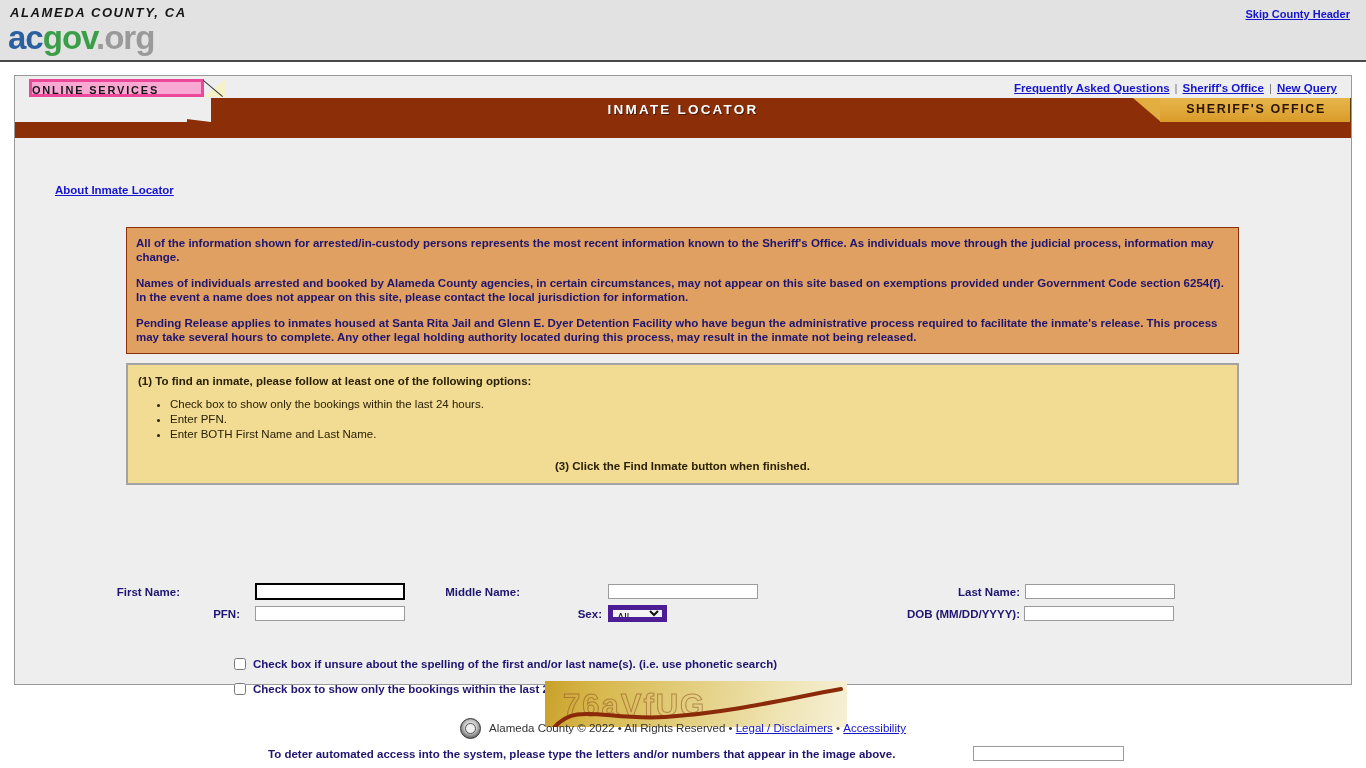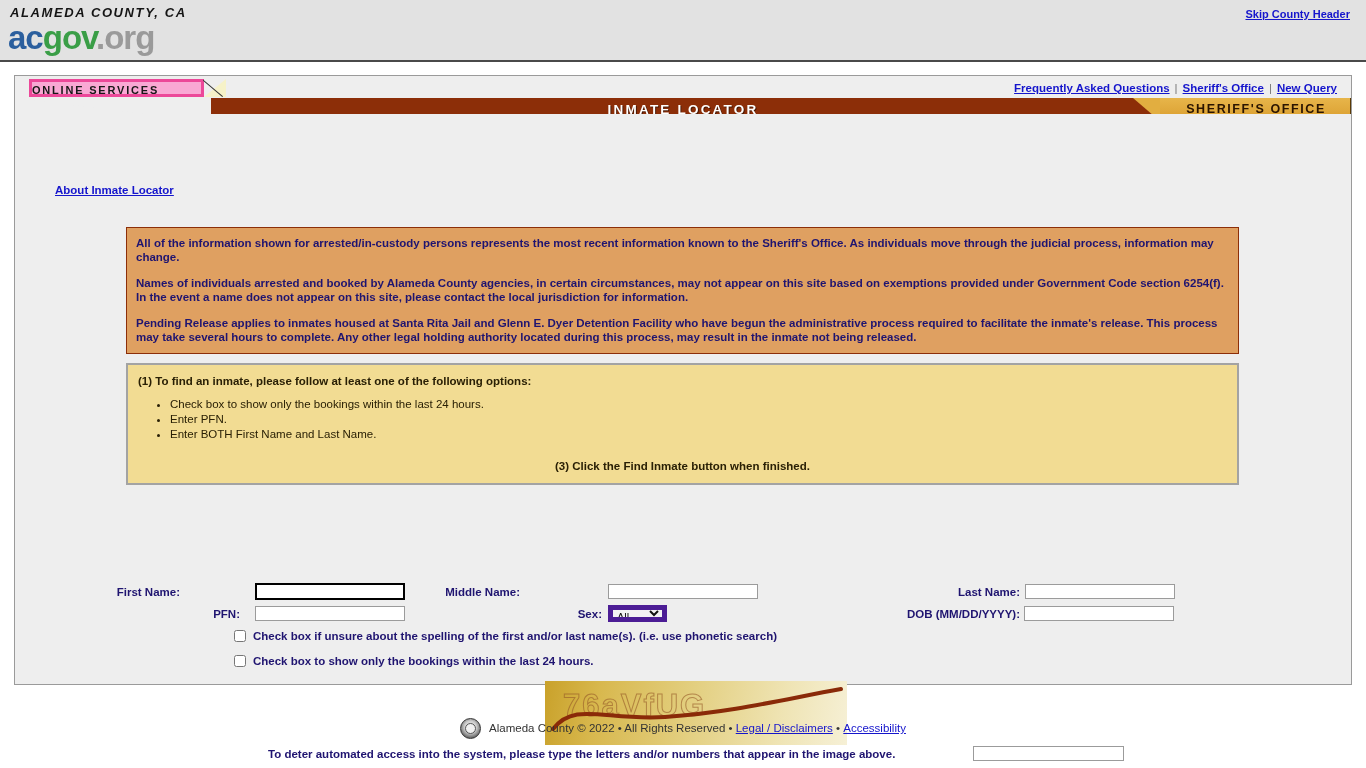--- a/index.html
+++ b/index.html
@@ -148,21 +148,21 @@
     padding: 0 5px;
     font-weight: normal;
   }
 
   
   .banner {
     position: absolute;
     left: 0;
     top: 22px;
     width: 100%;
-    height: 16px;
+    height: 40px;
     background: #8c2e08;
     overflow: hidden;
   }
   .banner-title {
     position: absolute;
     left: 0; right: 0;
     top: 4px;
     text-align: center;
     color: #ffffff;
     font-size: 13.5px;
@@ -311,35 +311,36 @@
     font-family: "Liberation Sans", sans-serif;
     font-size: 11px;
     color: #111;
   }
   .cb-row {
     position: absolute;
     font-size: 11.5px;
     font-weight: bold;
     color: #1f1470;
     white-space: nowrap;
+    margin-top: 28px;
   }
   .cb-row input[type=checkbox] {
     width: 12px;
     height: 12px;
     margin: 0 7px 0 0;
     vertical-align: -2px;
   }
 
   
   .captcha-img {
     position: absolute;
     left: 530px;
     top: 561px;
     width: 302px;
-    height: 64px;
+    height: 46px;
     background: linear-gradient(100deg, #c9a12a 0%, #d8b84e 18%, #e3cf80 48%, #efe4b4 78%, #f6f0d6 100%);
     overflow: hidden;
     border: 0;
   }
   .captcha-text {
     position: absolute;
     left: 18px;
     top: 7px;
     font-size: 31px;
     font-weight: bold;

